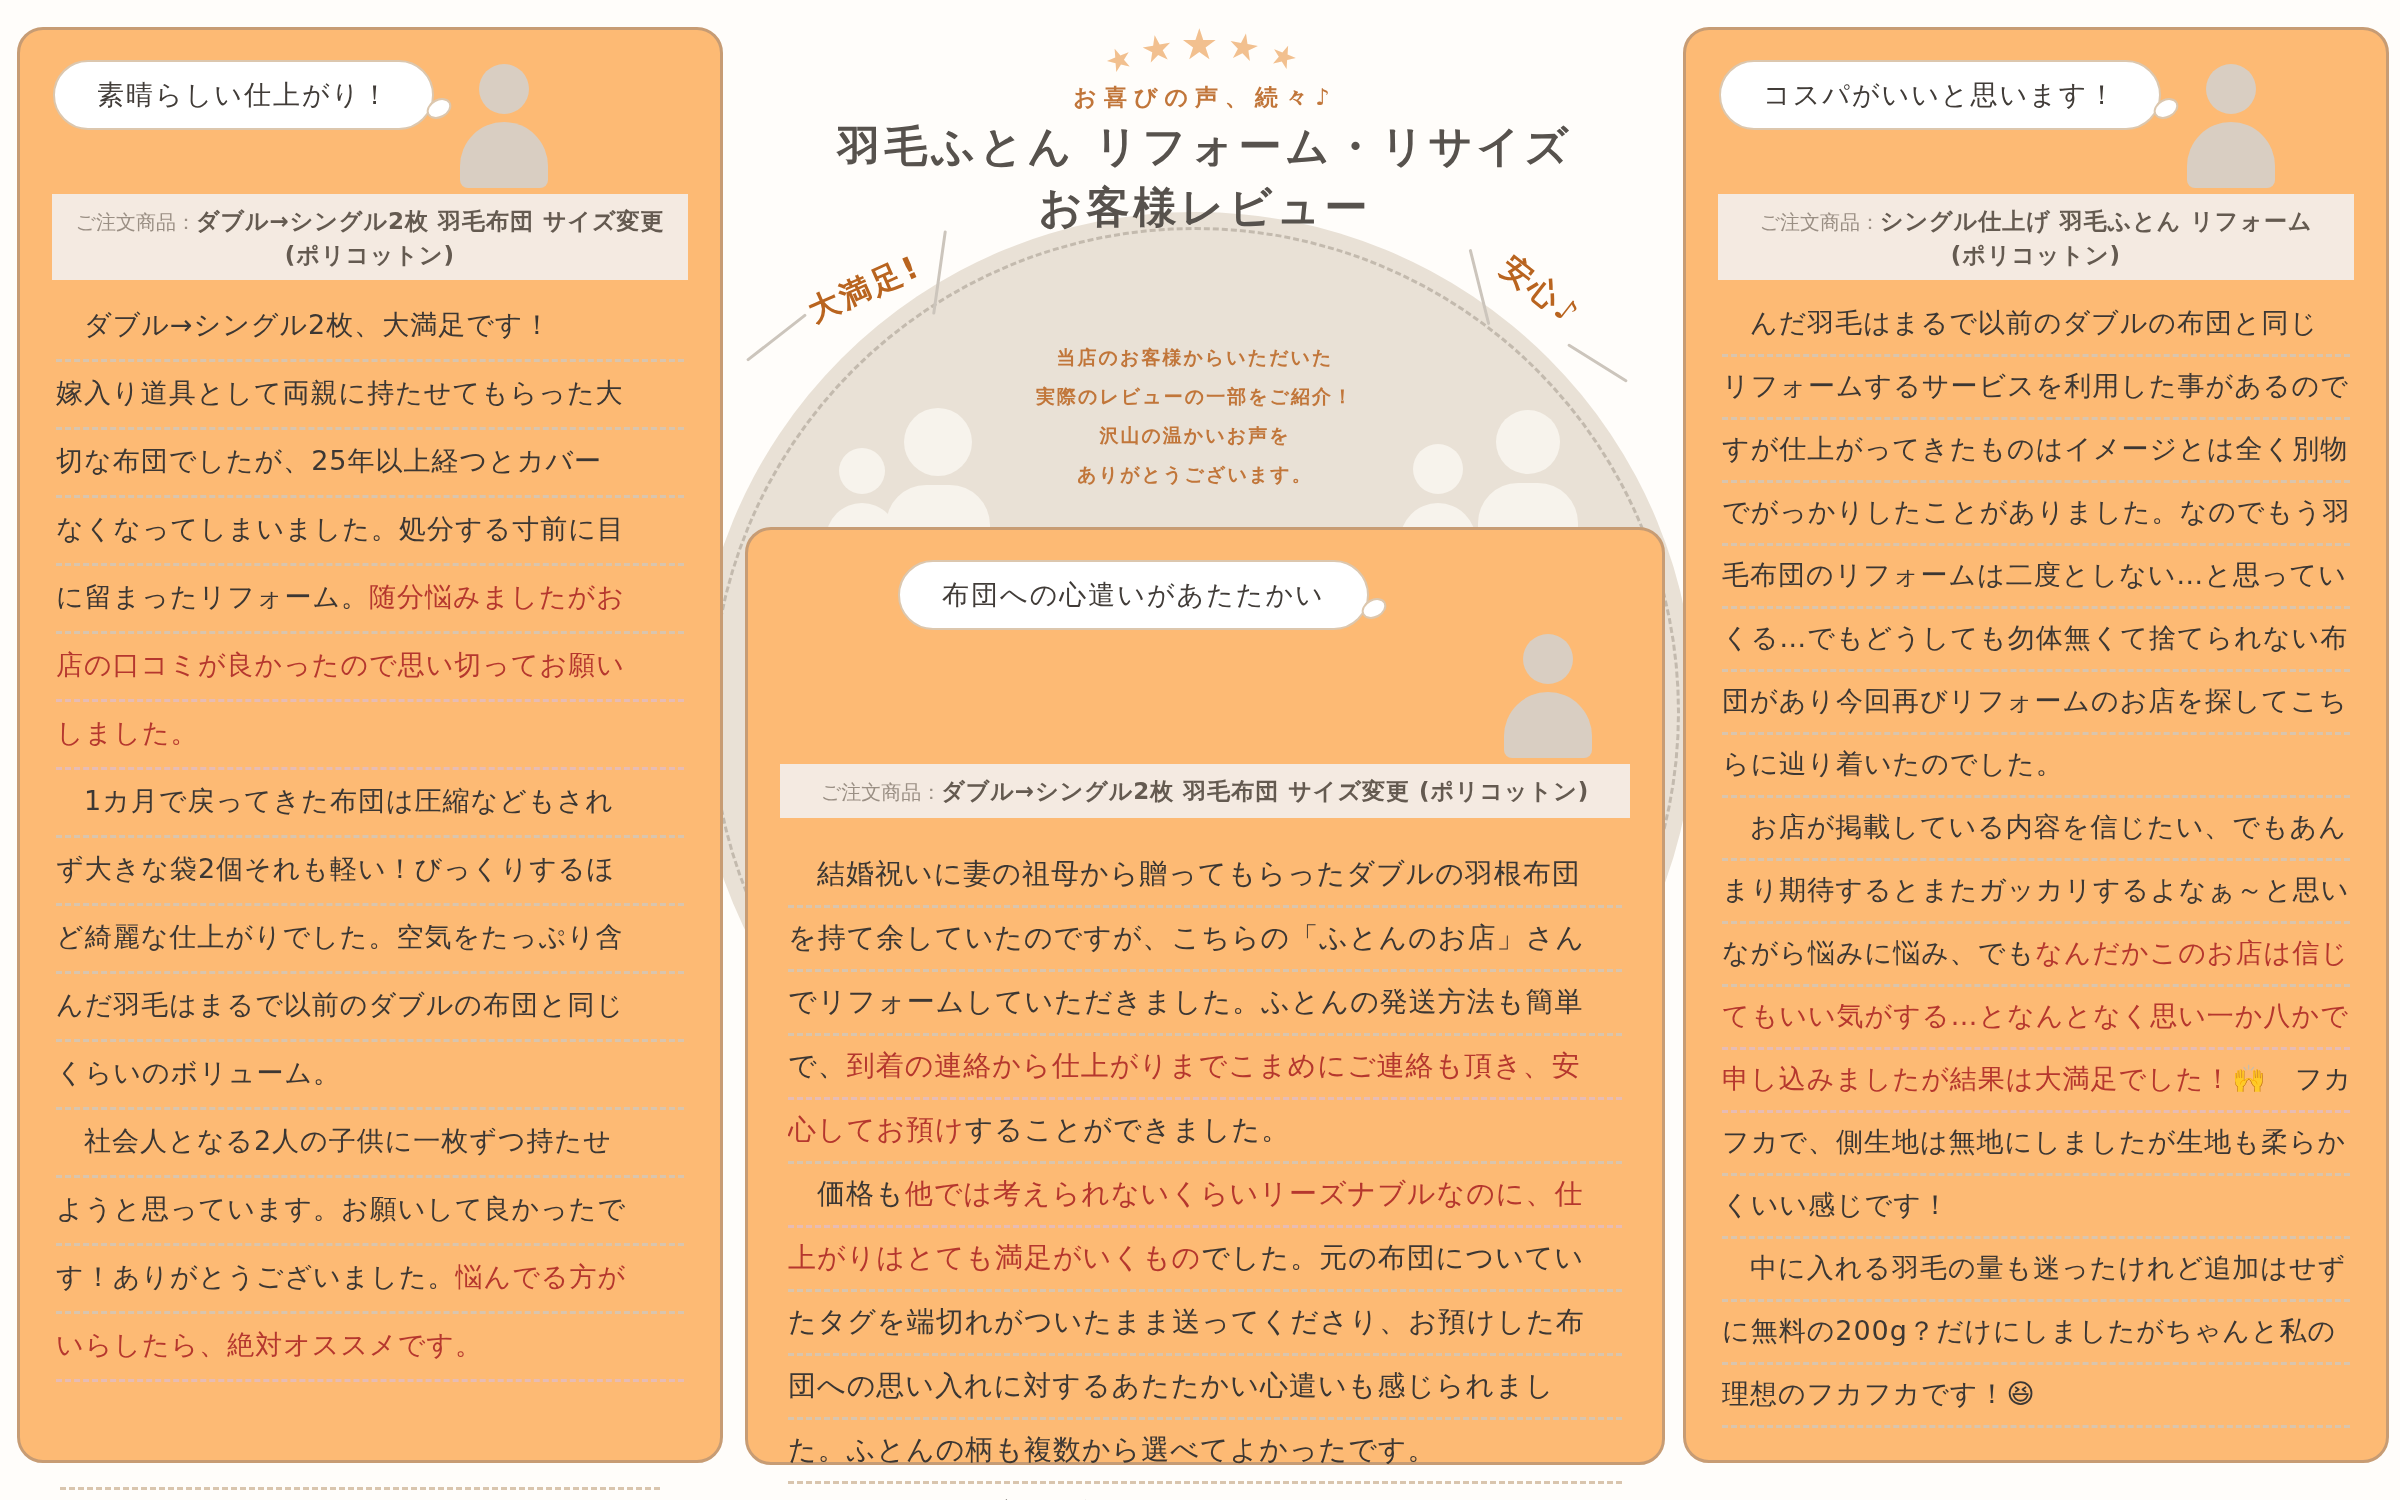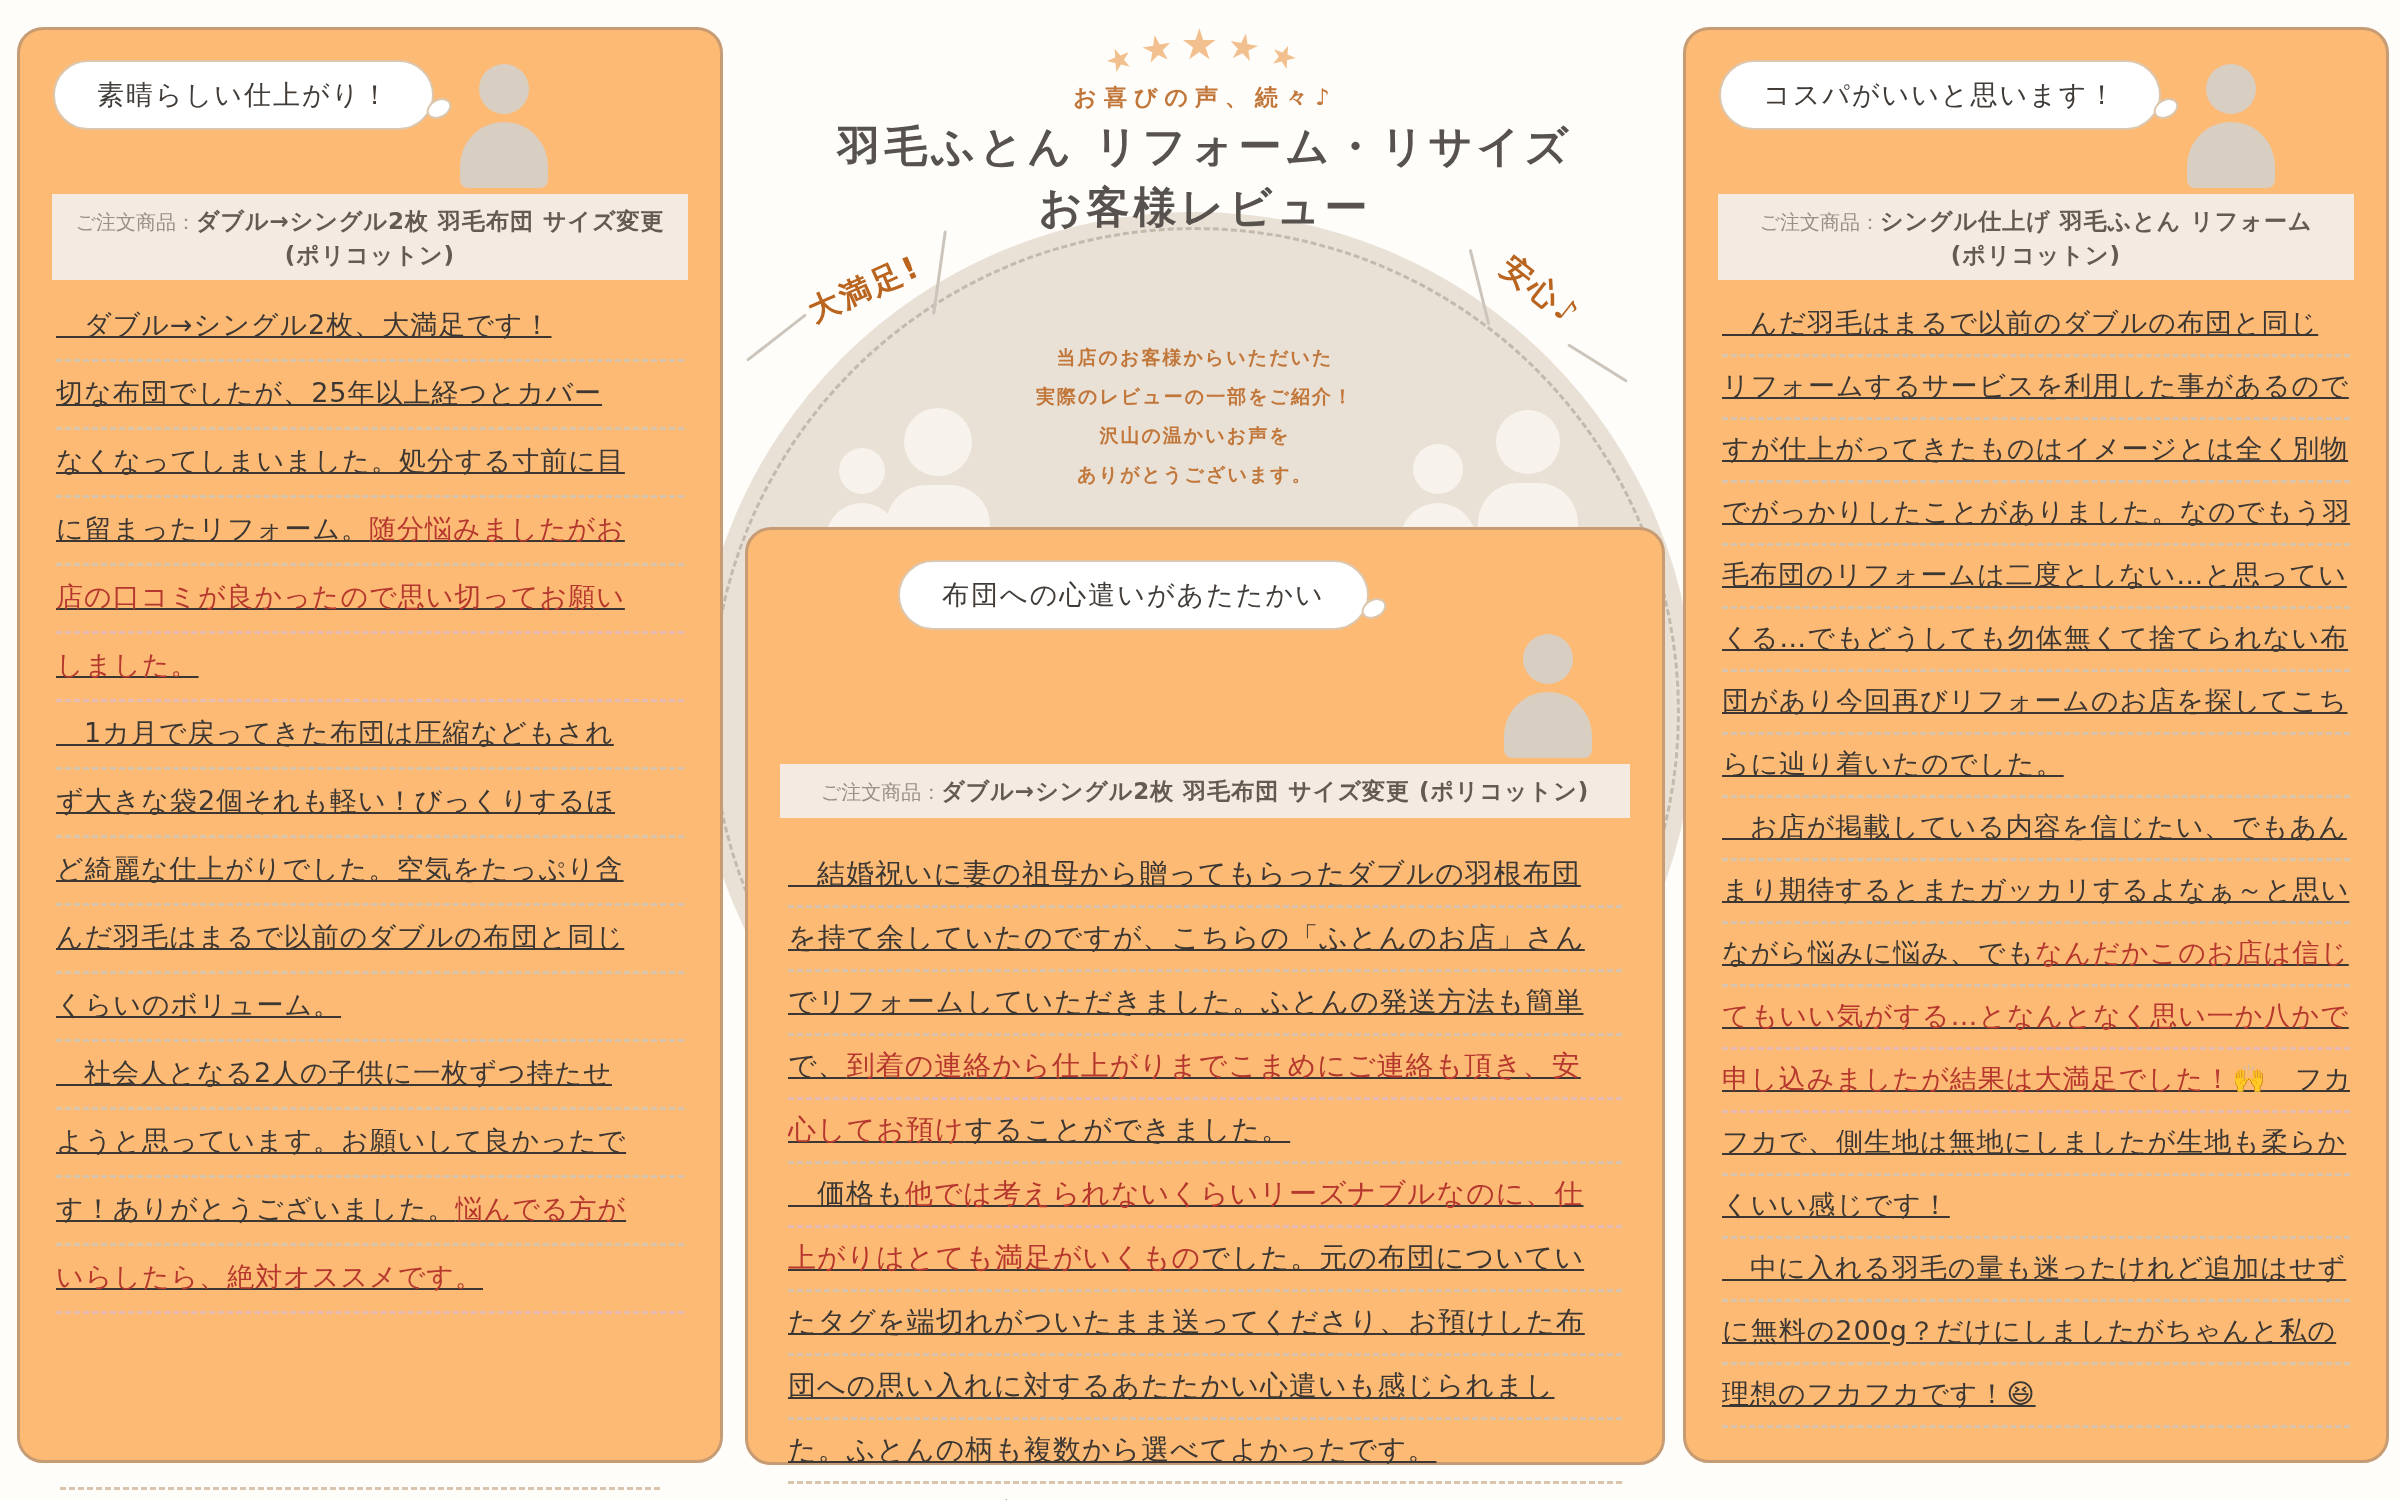--- a/index.html
+++ b/index.html
@@ -68,21 +68,21 @@
   .avatar .a-head{width:50px;height:50px;border-radius:50%;background:#d9cec2;margin:4px auto 0;}
   .avatar .a-body{width:88px;height:66px;border-radius:44px 44px 8px 8px;background:#d9cec2;margin-top:8px;}
   .order-box{
     margin:6px 32px 0;background:#f4eae1;text-align:center;padding:10px 8px 9px;
   }
   .order-l1{font-size:23px;line-height:34px;}
   .order-l2{font-size:23px;line-height:32px;}
   .order-l2:empty{display:none;}
   .order-label{color:#9a8f84;font-size:20px;}
   .order-value,.order-l2{color:#645a50;font-weight:bold;letter-spacing:1px;}
-  .review{padding:14px 36px 0;color:#3c3733;text-decoration:underline;}
+  .review{padding:14px 36px 0;color:#3c3733;}
   #card-left  .review{font-size:27px;}
   #card-right .review{font-size:27px;}
   #card-center .review{font-size:28px;padding-top:26px;padding-left:40px;padding-right:40px;}
   .review .line{
     border-bottom:3px dashed #d9c5ae;padding:12px 0 15px;line-height:38px;
     white-space:nowrap;overflow:hidden;letter-spacing:1px;
   }
   #card-center .review .line{padding:10px 0 12px;line-height:39px;}
   #card-right  .review .line{padding:10px 0 12px;line-height:38px;}
   .review .line .red{color:#b5372e;}
@@ -142,20 +142,21 @@
       <div class="a-head"></div>
       <div class="a-body"></div>
     </div>
   </div>
   <div class="order-box">
     <div class="order-l1"><span class="order-label">ご注文商品：</span><span class="order-value">ダブル→シングル2枚 羽毛布団 サイズ変更</span></div>
     <div class="order-l2">(ポリコットン)</div>
   </div>
   <div class="review">
       <div class="line"><span>　ダブル→シングル2枚、大満足です！</span></div>
+      <div class="line"><span>嫁入り道具として両親に持たせてもらった大</span></div>
       <div class="line"><span>切な布団でしたが、25年以上経つとカバー</span></div>
       <div class="line"><span>なくなってしまいました。処分する寸前に目</span></div>
       <div class="line"><span>に留まったリフォーム。</span><span class="red">随分悩みましたがお</span></div>
       <div class="line dash-red"><span class="red">店の口コミが良かったので思い切ってお願い</span></div>
       <div class="line dash-red"><span class="red">しました。</span></div>
       <div class="line"><span>　1カ月で戻ってきた布団は圧縮などもされ</span></div>
       <div class="line"><span>ず大きな袋2個それも軽い！びっくりするほ</span></div>
       <div class="line"><span>ど綺麗な仕上がりでした。空気をたっぷり含</span></div>
       <div class="line"><span>んだ羽毛はまるで以前のダブルの布団と同じ</span></div>
       <div class="line"><span>くらいのボリューム。</span></div>

